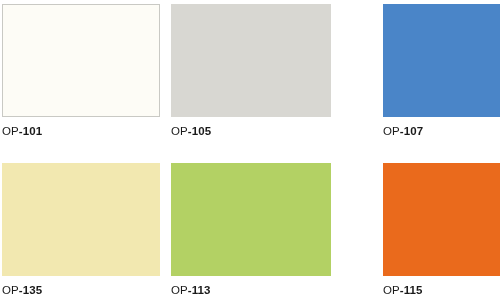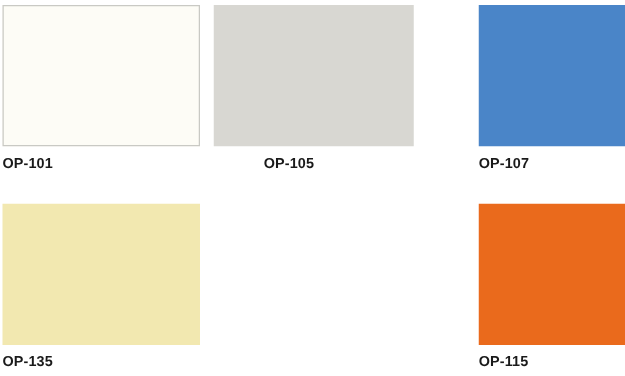--- a/index.html
+++ b/index.html
@@ -58,21 +58,21 @@
   
   .swatch-label {
     margin-top: 8px;
     font-size: 11.5px;
     line-height: 13px;
     color: #1a1a1a;
     letter-spacing: 0.1px;
     white-space: nowrap;
   }
   .swatch-label .code-prefix {
-    font-weight: bold;
+    font-weight: normal;
   }
   .swatch-label .code-suffix {
     font-weight: bold;
   }
 </style>
 </head>
 <body>
 
 <div id="swatch-sheet" style="background: rgb(255, 255, 255);">
 
@@ -80,21 +80,21 @@
 
     <div class="swatch-cell col-1">
       <div class="swatch-chip has-border" style="background: rgb(253, 252, 246); border-color: rgb(201, 201, 196);"></div>
       <div class="swatch-label" style="color: rgb(26, 26, 26);">
         <span class="code-prefix">OP</span><span class="code-suffix">-101</span>
       </div>
     </div>
 
     <div class="swatch-cell col-2">
       <div class="swatch-chip" style="background: rgb(216, 215, 210);"></div>
-      <div class="swatch-label" style="color: rgb(26, 26, 26); margin-left: 40px;">
+      <div class="swatch-label" style="color: rgb(26, 26, 26);">
         <span class="code-prefix">OP</span><span class="code-suffix">-105</span>
       </div>
     </div>
 
     <div class="swatch-cell col-3">
       <div class="swatch-chip" style="background: rgb(74, 133, 200);"></div>
       <div class="swatch-label" style="color: rgb(26, 26, 26);">
         <span class="code-prefix">OP</span><span class="code-suffix">-107</span>
       </div>
     </div>
@@ -103,20 +103,26 @@
 
   <div class="swatch-row row-bottom">
 
     <div class="swatch-cell col-1">
       <div class="swatch-chip" style="background: rgb(242, 232, 176);"></div>
       <div class="swatch-label" style="color: rgb(26, 26, 26);">
         <span class="code-prefix">OP</span><span class="code-suffix">-135</span>
       </div>
     </div>
 
+    <div class="swatch-cell col-2">
+      <div class="swatch-chip" style="background: rgb(179, 209, 100);"></div>
+      <div class="swatch-label" style="color: rgb(26, 26, 26);">
+        <span class="code-prefix">OP</span><span class="code-suffix">-113</span>
+      </div>
+    </div>
 
     <div class="swatch-cell col-3">
       <div class="swatch-chip" style="background: rgb(234, 106, 28);"></div>
       <div class="swatch-label" style="color: rgb(26, 26, 26);">
         <span class="code-prefix">OP</span><span class="code-suffix">-115</span>
       </div>
     </div>
 
   </div>
 

